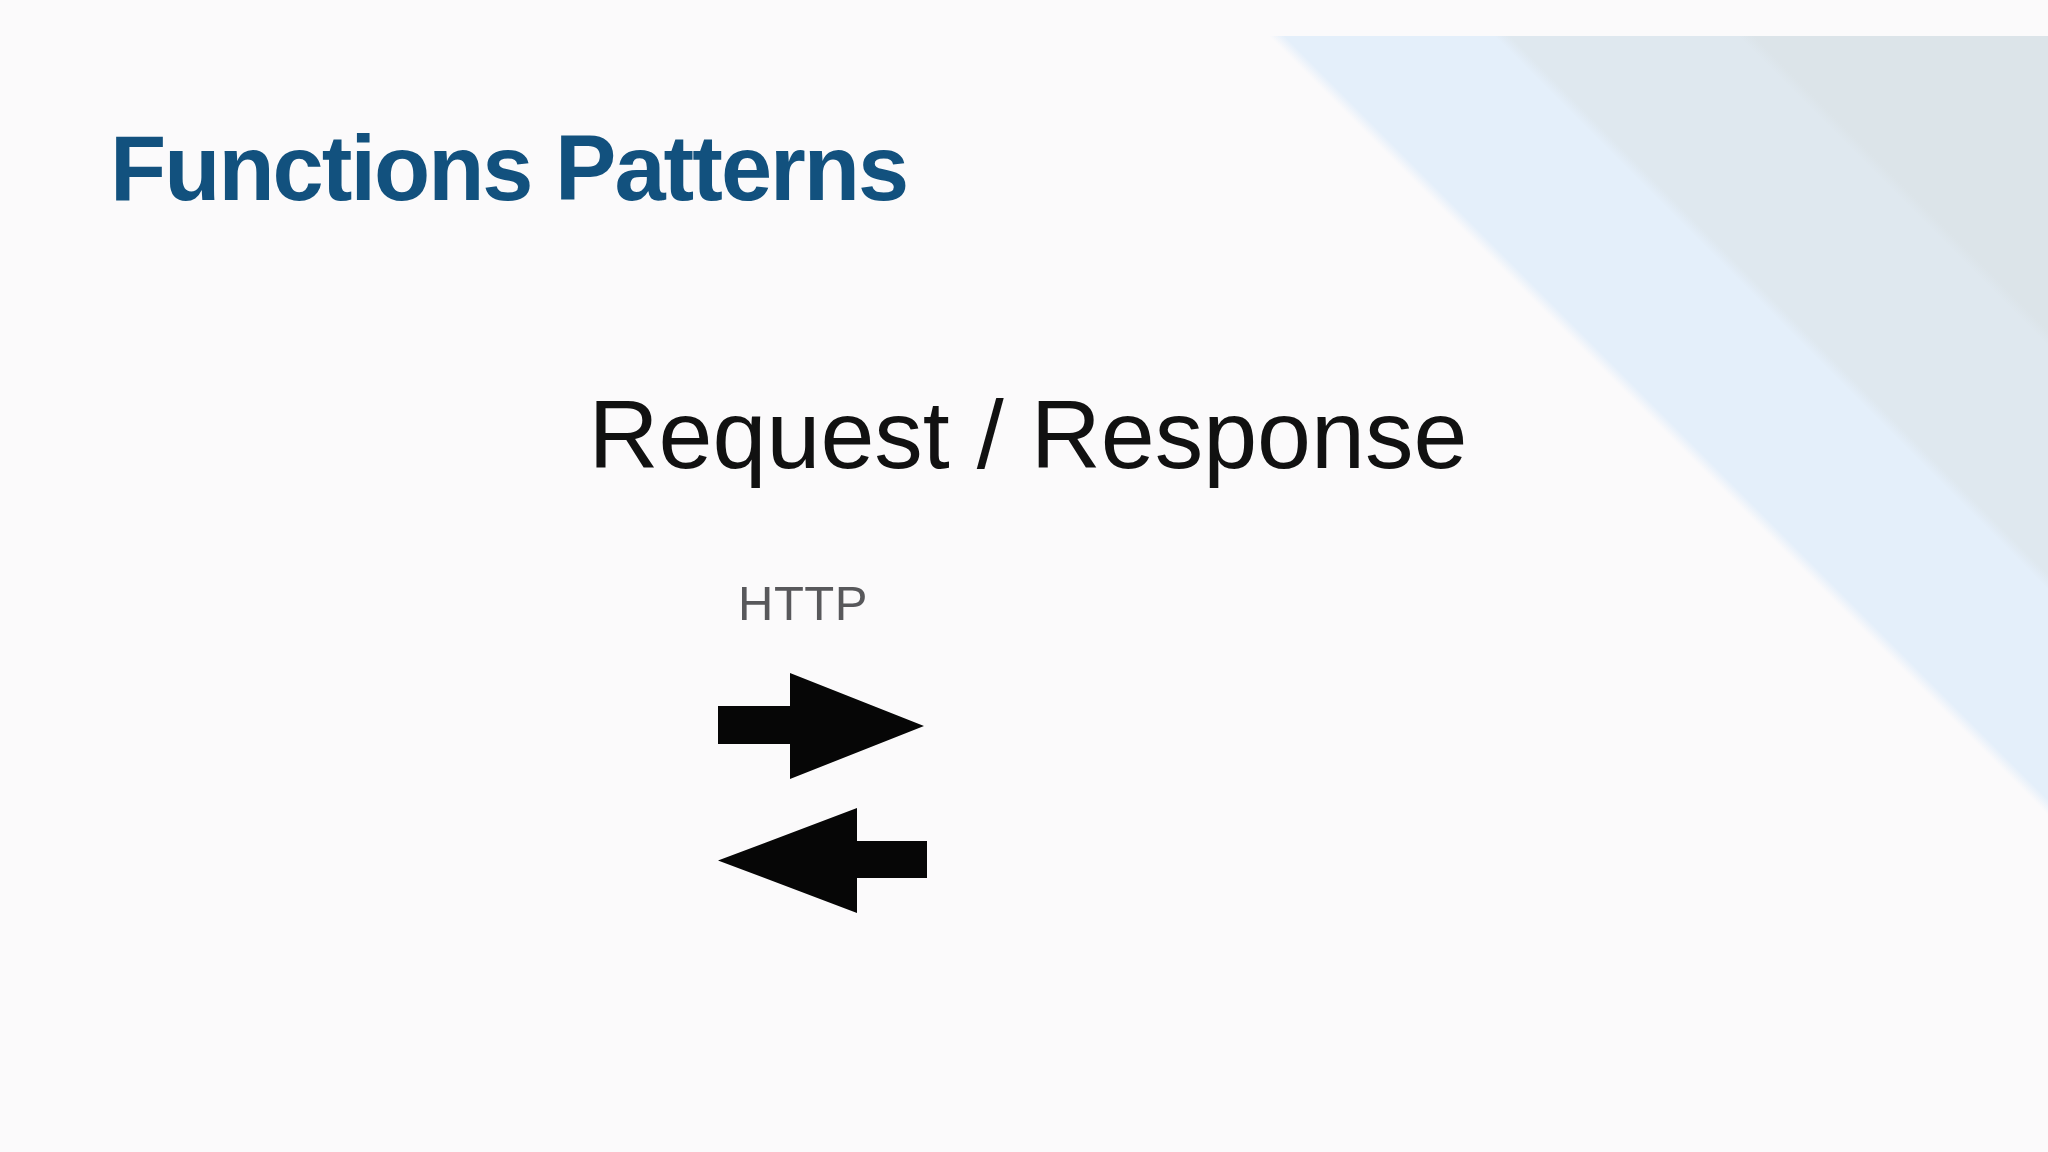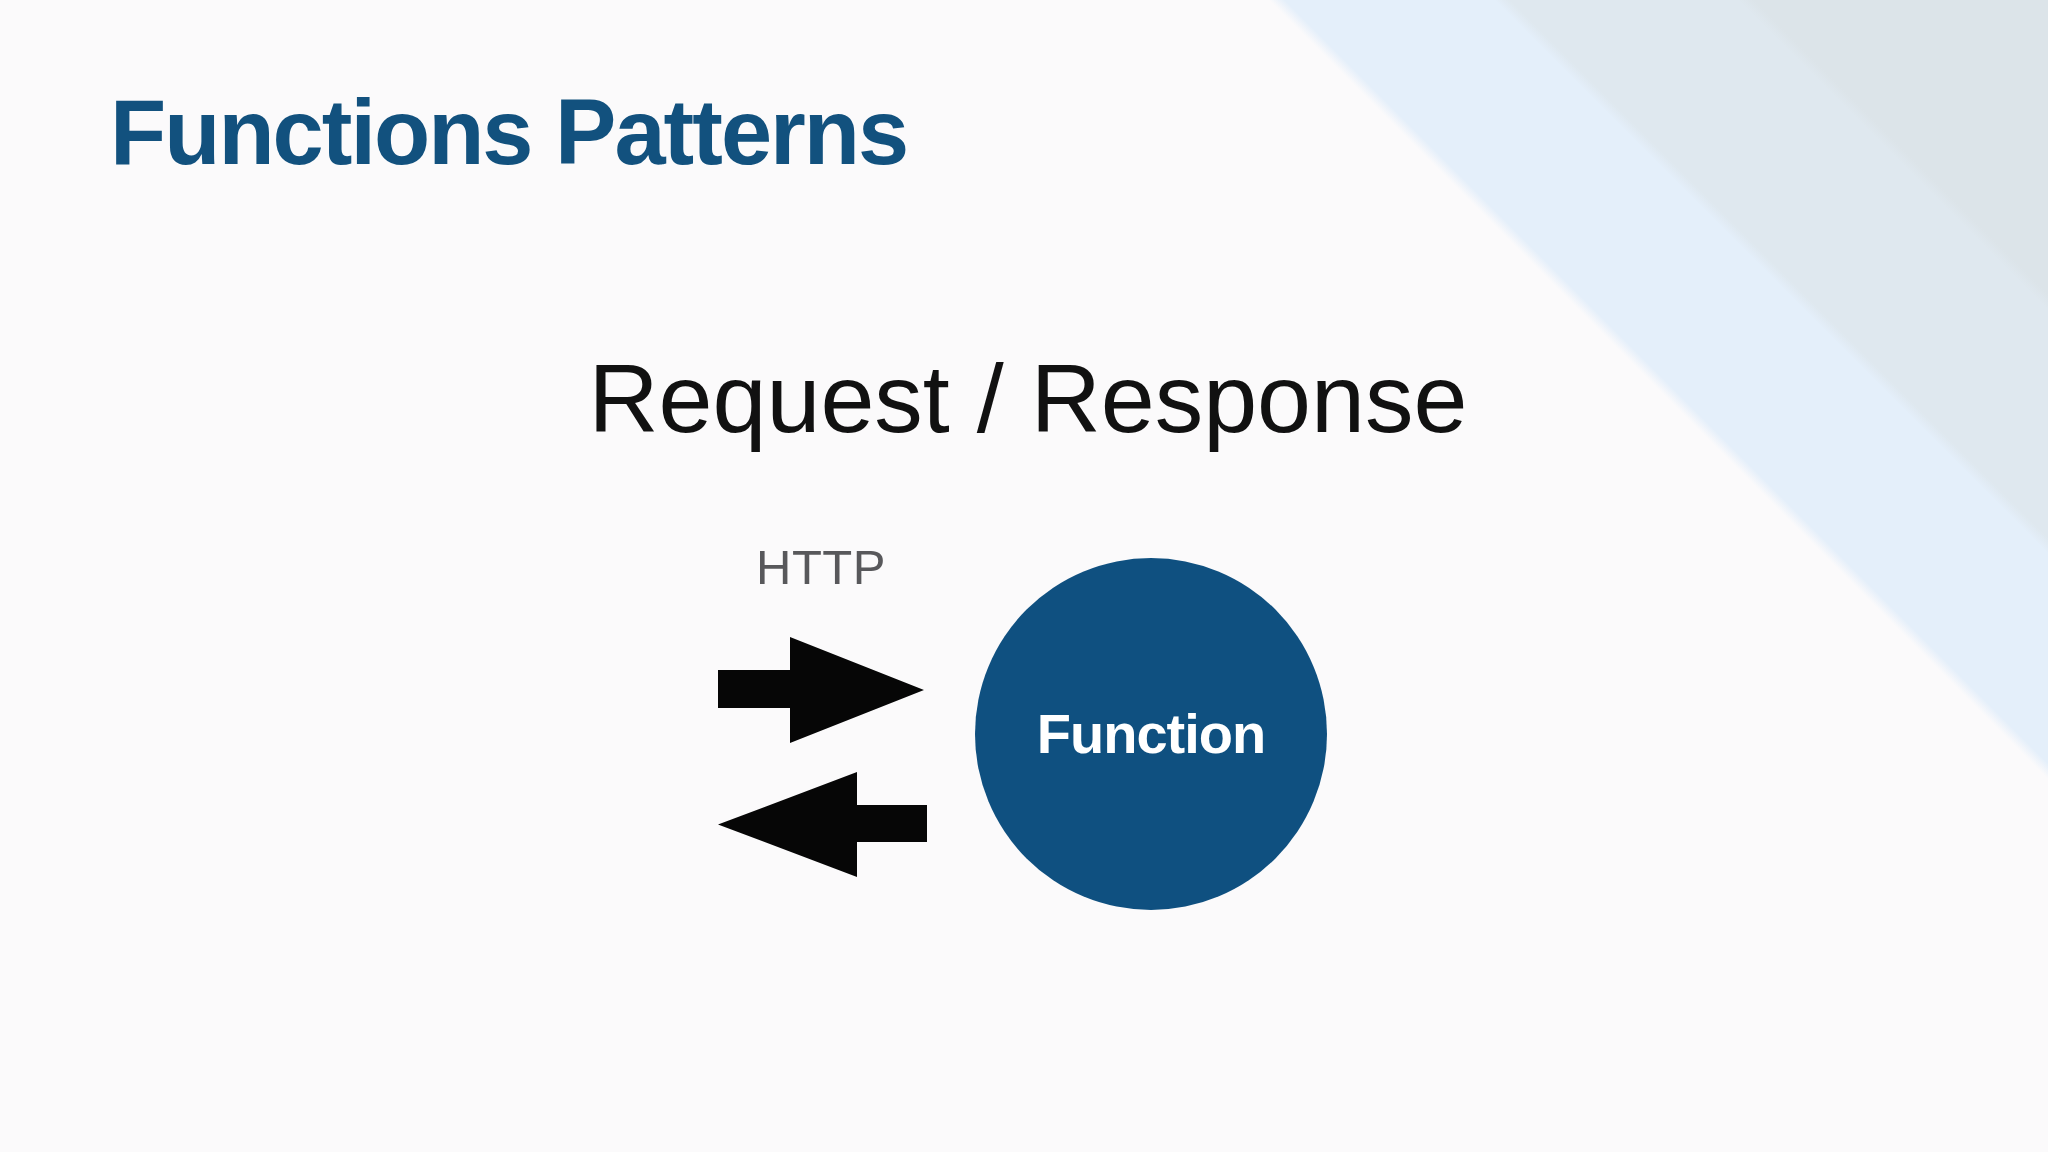--- a/index.html
+++ b/index.html
@@ -16,20 +16,21 @@
     
     background: linear-gradient(45deg,
       var(--bg-base, #fbfafb) 0%,
       var(--bg-base, #fbfafb) 75.1%,
       var(--band-blue, #e4effa) 75.6%,
       var(--band-blue, #e4effa) 82.3%,
       var(--band-bluegray, #dfe8ef) 82.8%,
       var(--band-bluegray, #dfe8ef) 90.1%,
       var(--band-gray, #dce4e9) 90.6%,
       var(--band-gray, #dce4e9) 100%);
+    margin-top: 36px;
   }
   .abs { position: absolute; }
 
   .slide-title {
     left: 110px;
     top: 84px;
     font-size: 92px;
     font-weight: bold;
     letter-spacing: -2px;
     color: var(--title-blue, #12517e);
@@ -53,24 +54,24 @@
     text-align: center;
     font-size: 97px;
     font-weight: normal;
     color: var(--heading-black, #111111);
     white-space: nowrap;
     line-height: 1.05;
     
     transform: translateX(4px);
   }
   .http-label {
-    left: 718px;
+    left: 738px;
     top: 542px;
     width: 206px;
-    text-align: center;
+    text-align: left;
     font-size: 49px;
     color: var(--http-gray, #58585b);
     letter-spacing: 0.5px;
     line-height: 1.05;
   }
   .arrow-request { left: 718px; top: 637px; }
   .arrow-response { left: 718px; top: 772px; transform: scaleX(-1); }
   .arrow-svg { display: block; }
   .arrow-svg polygon { fill: var(--arrow-black, #060606); }
 
@@ -111,17 +112,14 @@
       <polygon points="0,33 72,33 72,0 206,53 72,106 72,71 0,71"></polygon>
     </svg>
   </div>
 
   <div class="abs arrow-response">
     <svg class="arrow-svg" width="209" height="105" viewBox="0 0 209 105" aria-hidden="true">
       <polygon points="0,33 70,33 70,0 209,52.5 70,105 70,70 0,70"></polygon>
     </svg>
   </div>
 
-  <div class="abs function-node">
-    <span class="node-label">Function</span>
-  </div>
 
 </div>
 
 </body></html>

